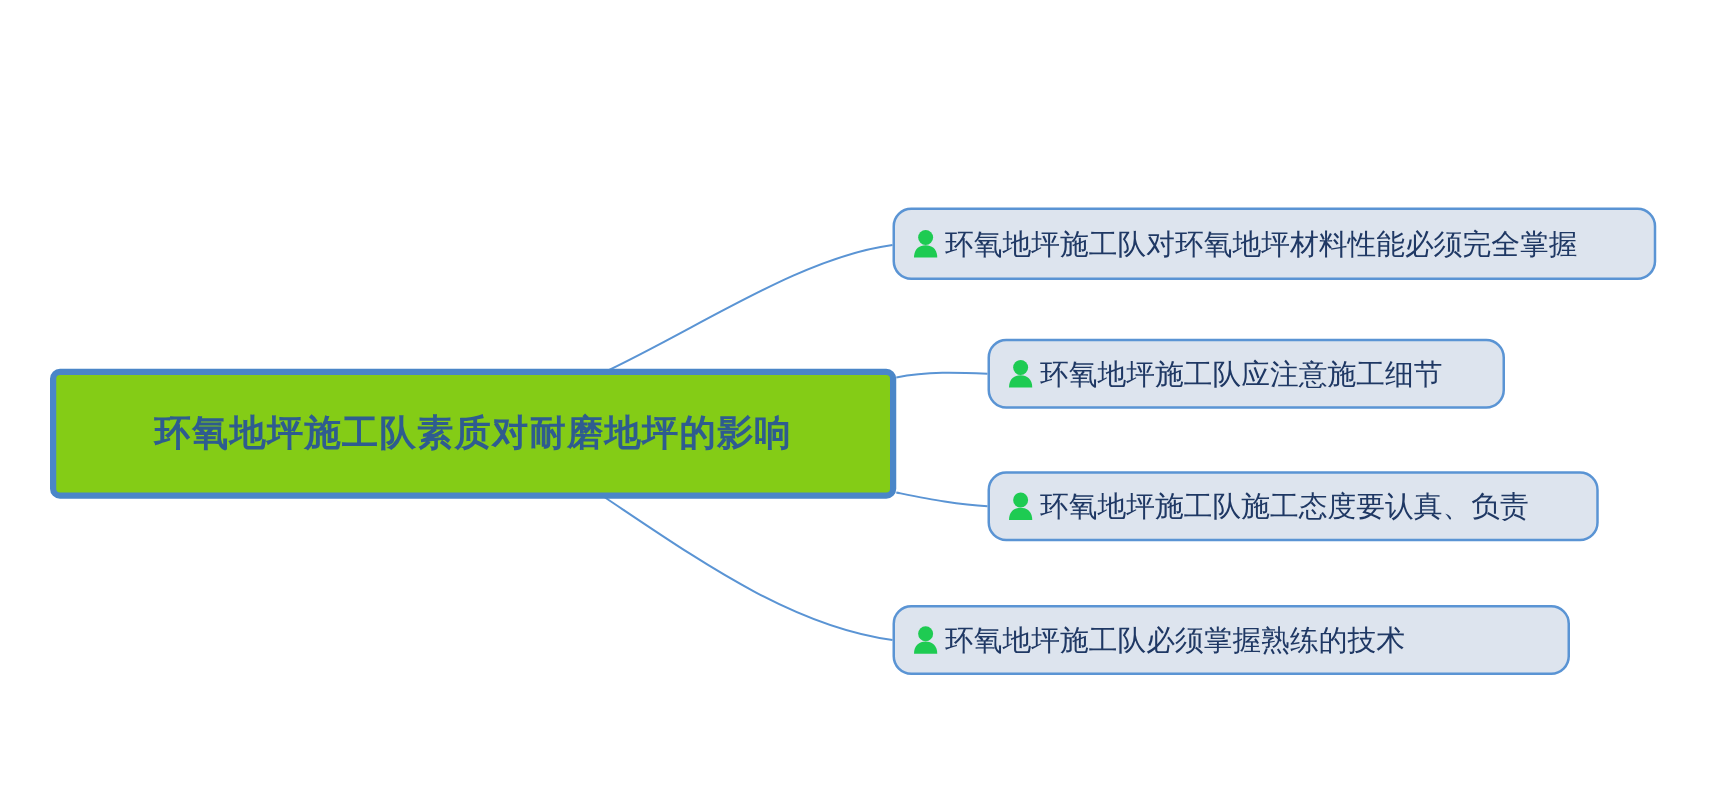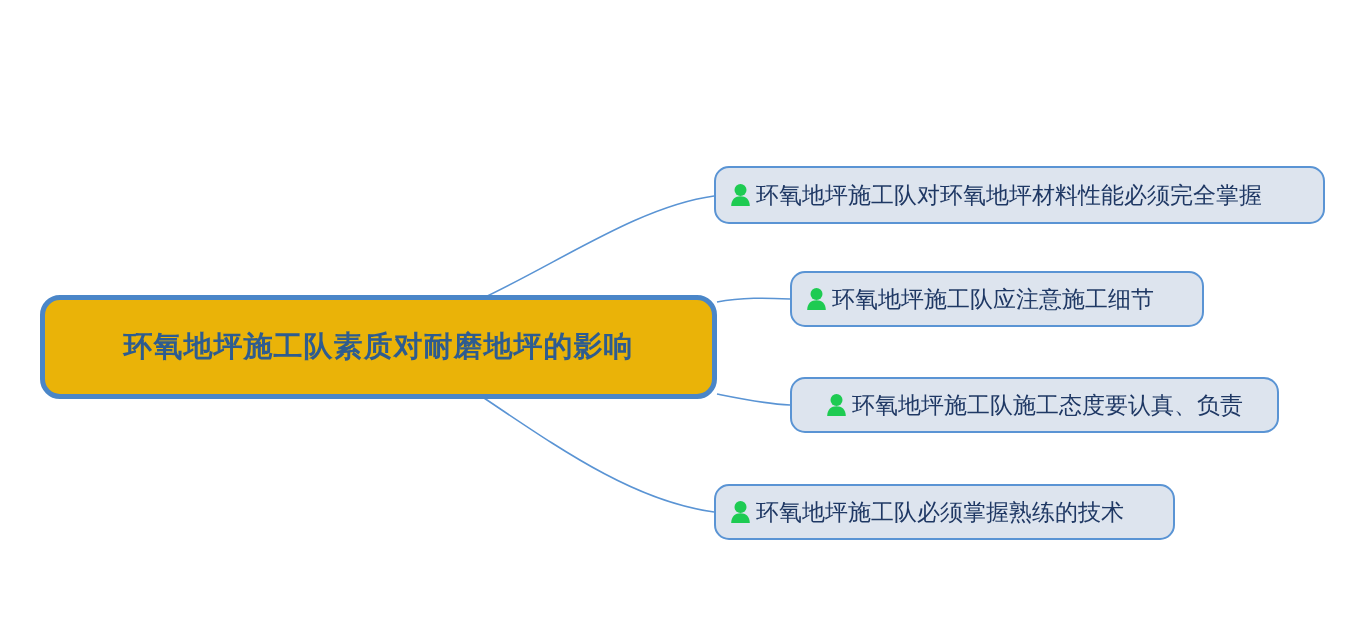--- a/index.html
+++ b/index.html
@@ -27,23 +27,23 @@
   }
 
   
   .root-node {
     position: absolute;
     left: 40px;
     top: 295px;
     width: 677px;
     height: 104px;
     box-sizing: border-box;
-    background: #eab308;
+    background: #84cc16;
     border: 5px solid #4a86c8;
-    border-radius: 20px;
+    border-radius: 8px;
     display: flex;
     align-items: center;
     justify-content: center;
     z-index: 3;
   }
   .root-label {
     font-size: 29px;
     font-weight: bold;
     color: #2e5c8f;
     letter-spacing: 1px;
@@ -72,22 +72,22 @@
     flex: 0 0 auto;
     width: 21px;
     height: 24px;
     margin-right: 5px;
     display: block;
   }
 
   
   #branch-1 { left: 714px;  top: 166px; width: 611px; height: 58px; }
   #branch-2 { left: 790px;  top: 271px; width: 414px; height: 56px; font-family: Liberation Serif, serif; }
-  #branch-3 { left: 790px;  top: 377px; width: 489px; height: 56px; justify-content: center; }
-  #branch-4 { left: 714px;  top: 484px; width: 461px; height: 56px; }
+  #branch-3 { left: 790px;  top: 377px; width: 489px; height: 56px; }
+  #branch-4 { left: 714px;  top: 484px; width: 542px; height: 56px; }
 </style>
 </head>
 <body>
 
 <div id="canvas">
 
   <svg id="connectors" viewBox="0 0 1367 641" xmlns="http://www.w3.org/2000/svg">
     <g fill="none" stroke="#5a94d4" stroke-width="1.6">
       <path d="M 481 299 C 560 262 640 206 714 196"></path>
       <path d="M 717 302 C 742 297 766 298 790 299"></path>

